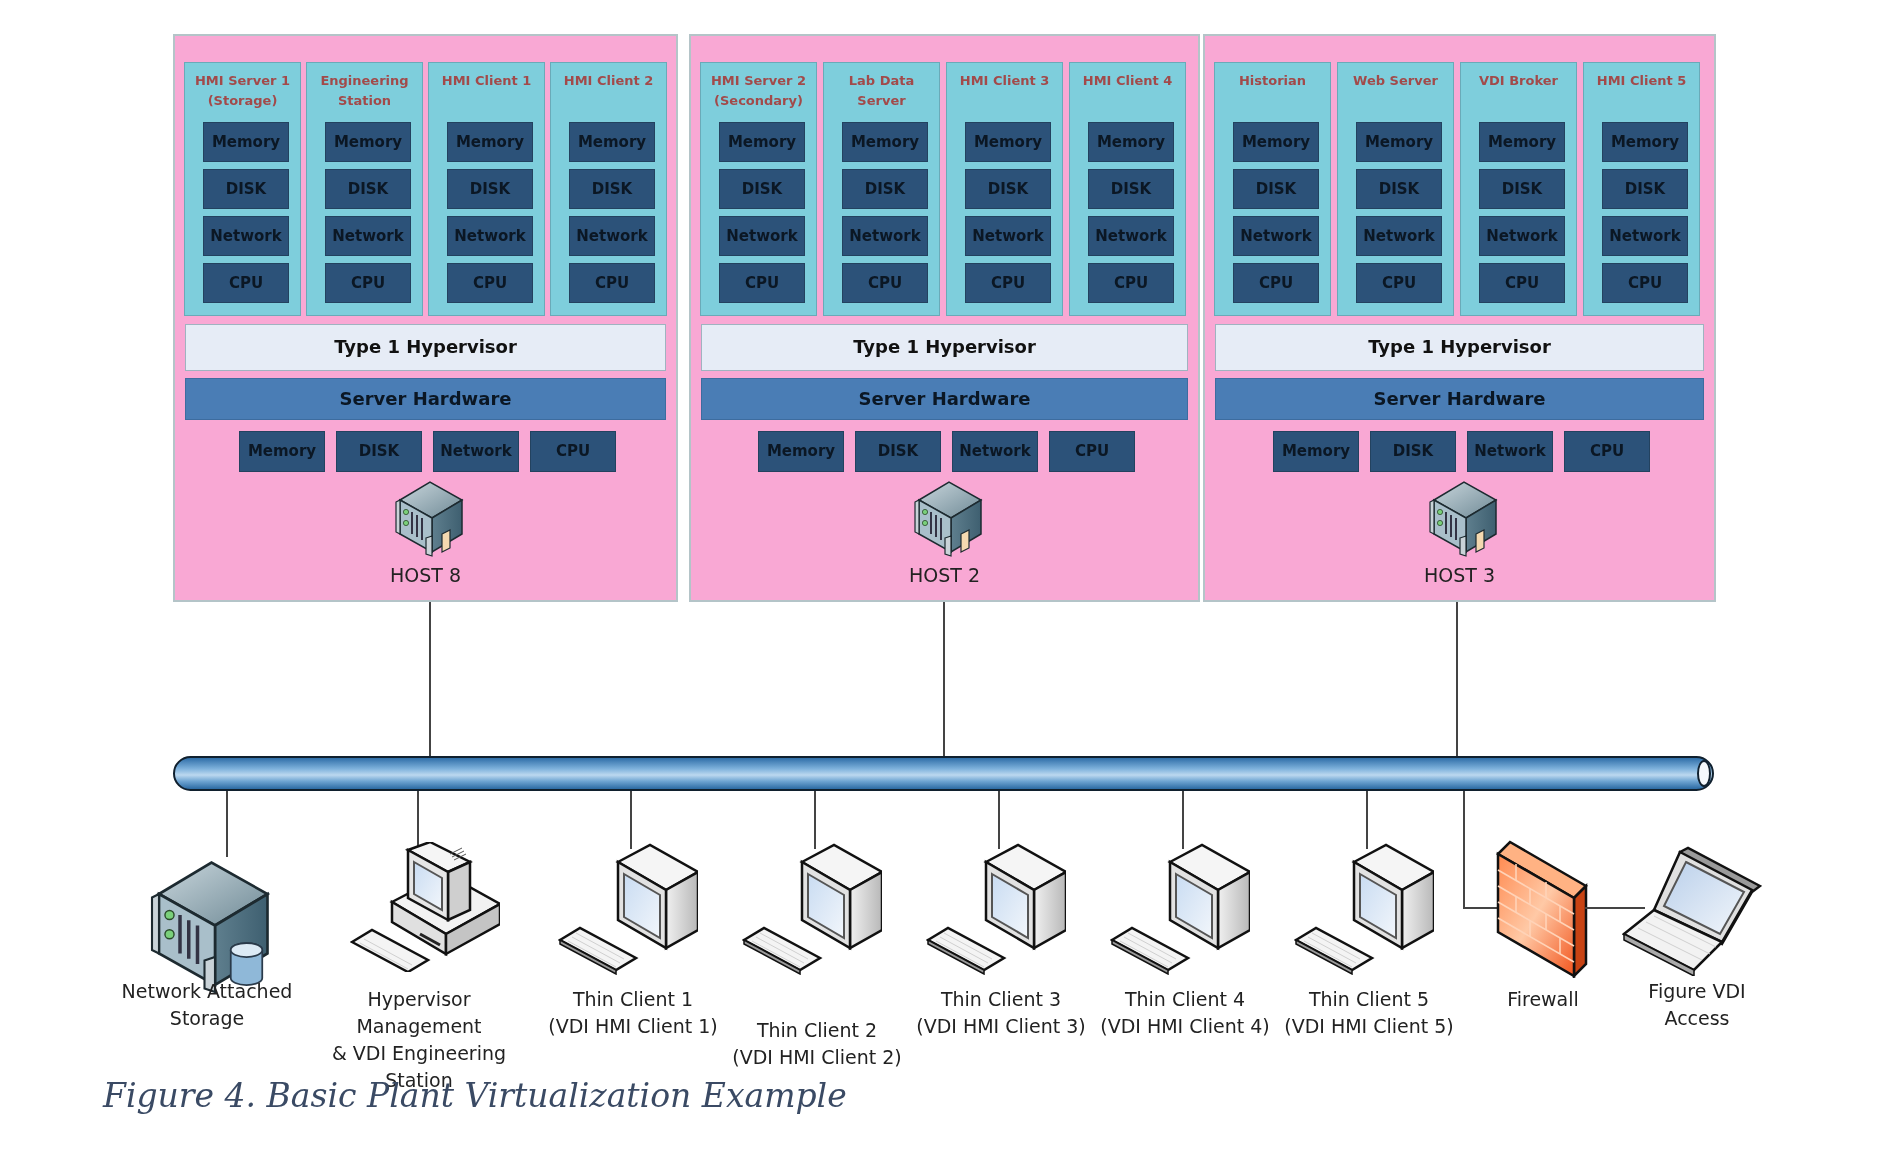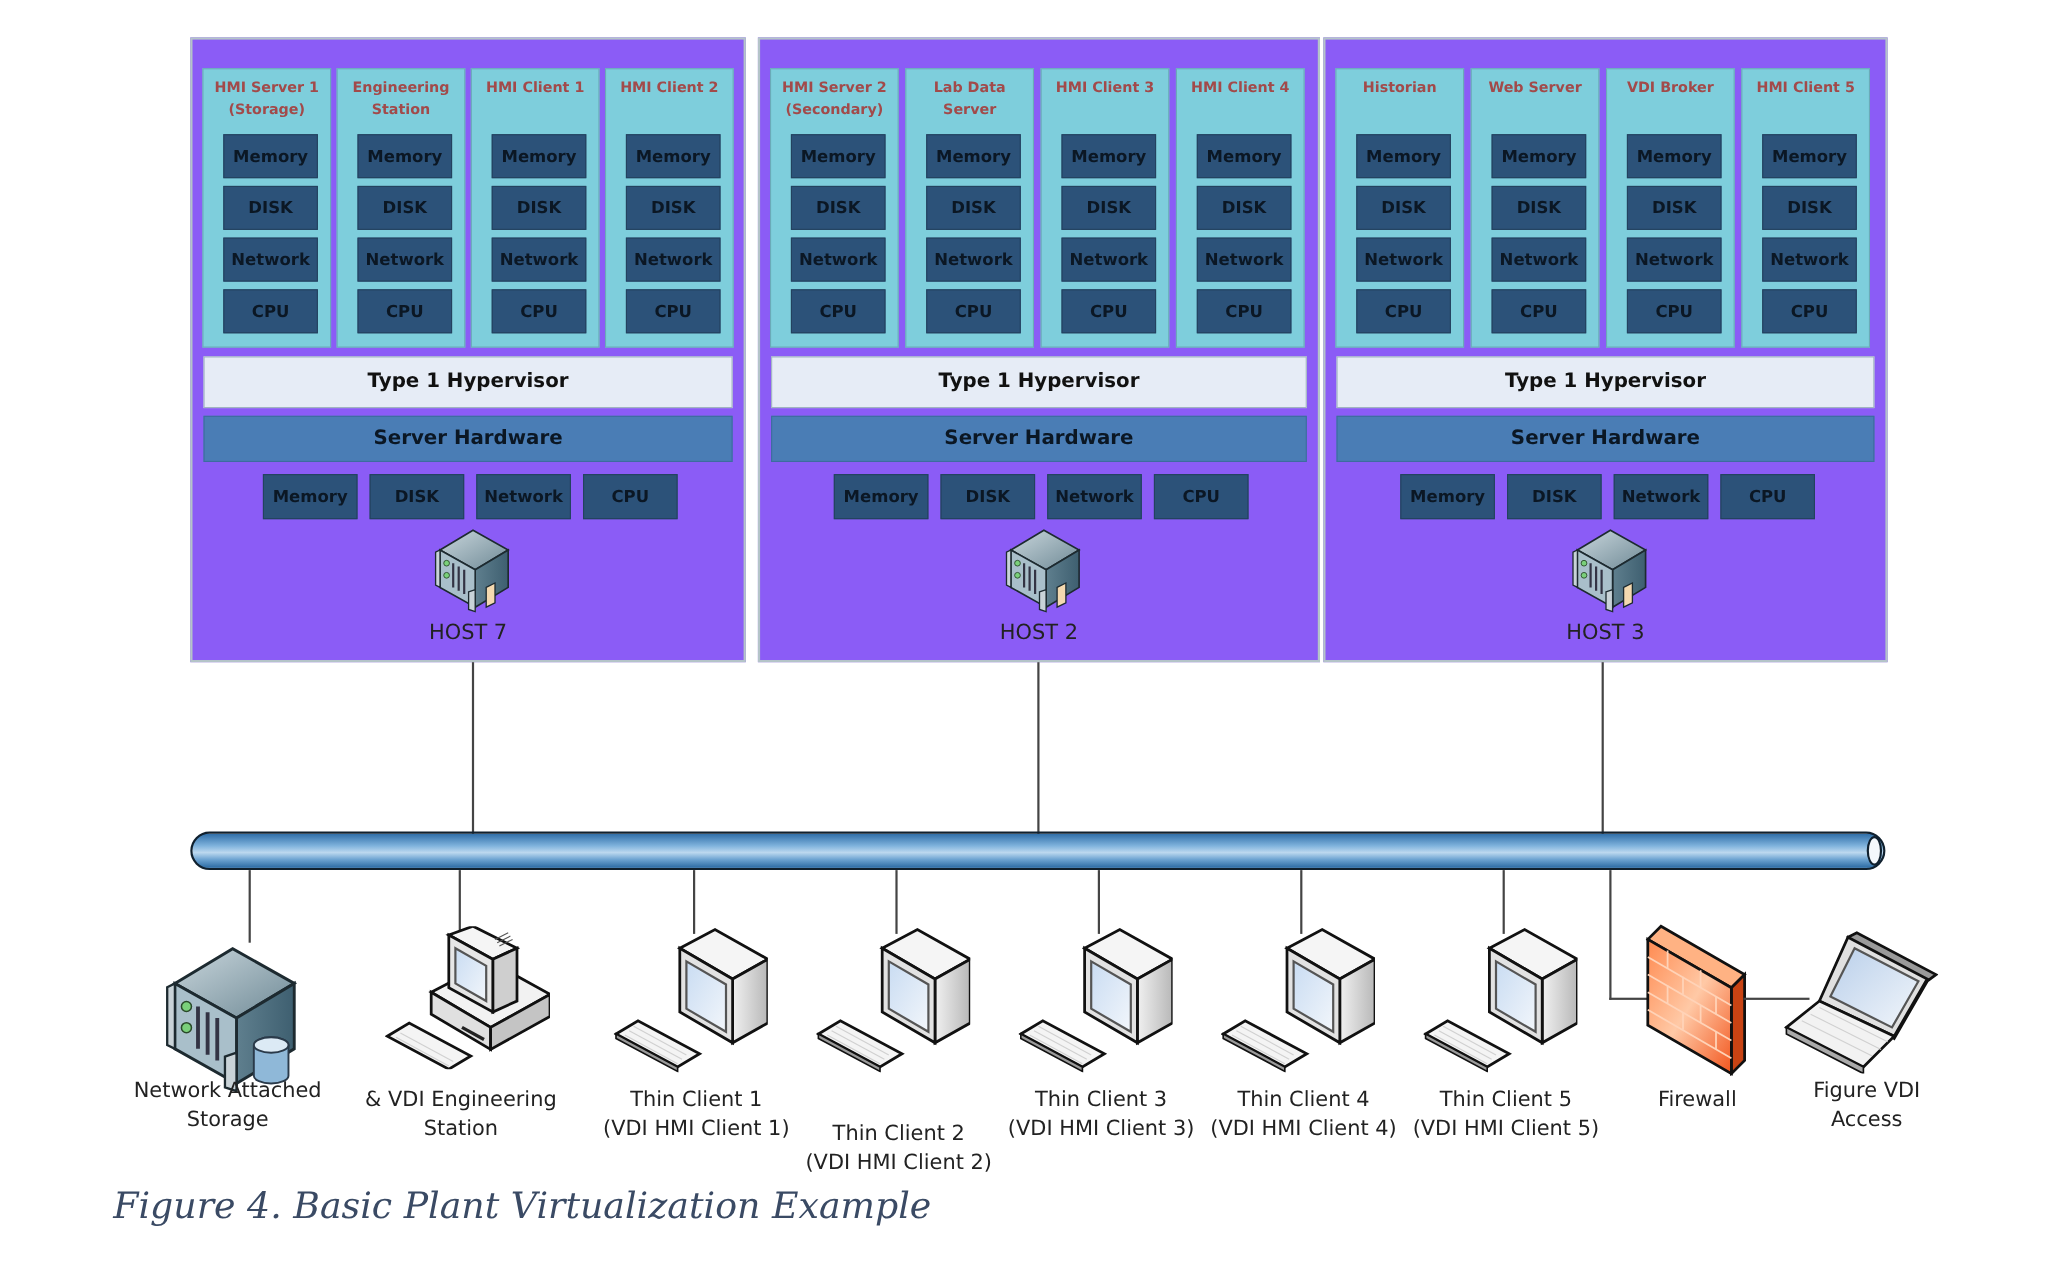--- a/index.html
+++ b/index.html
@@ -1,18 +1,18 @@
 <!DOCTYPE html>
 <html><head>
 <meta charset="utf-8">
 <style>
   html, body { margin:0; padding:0; background:#ffffff; }
   body { width:1878px; height:1160px; position:relative; overflow:hidden;
          font-family:"DejaVu Sans", "Liberation Sans", sans-serif; }
-  .host { position:absolute; top:34px; height:568px; background:#8b5cf6;
+  .host { position:absolute; top:34px; height:568px; background:#f9a8d4;
           border:2px solid #b4c4c8; box-sizing:border-box; }
   .vm { position:absolute; top:26px; width:117px; height:254px; background:#7ecedc;
         border:1.5px solid #6aaab8; box-sizing:border-box; }
   .vm-title { position:absolute; left:0; right:0; top:8px; text-align:center;
               color:#a24a4a; font-size:13px; font-weight:bold; line-height:20px; }
   .res { position:absolute; left:18px; width:86px; height:40px; background:#2c5279;
          border:1px solid #23425f; box-sizing:border-box; color:#0b1724;
          font-weight:bold; font-size:15px; text-align:center; line-height:38px; }
   .hyp { position:absolute; left:10px; right:10px; top:288px; height:47px;
          background:#e6ecf6; border:1.5px solid #9fb3c0; box-sizing:border-box;
@@ -105,21 +105,21 @@
       <polygon points="12,24 44,42 44,76 12,58" fill="#a9bfca" stroke="#1d2a30" stroke-width="1.5"></polygon>
       <circle cx="18" cy="36" r="2.6" fill="#7ad07a" stroke="#2a4a2a" stroke-width="0.8"></circle>
       <circle cx="18" cy="47" r="2.6" fill="#7ad07a" stroke="#2a4a2a" stroke-width="0.8"></circle>
       <line x1="24" y1="36" x2="24" y2="58" stroke="#334" stroke-width="2"></line>
       <line x1="29" y1="39" x2="29" y2="61" stroke="#334" stroke-width="2"></line>
       <line x1="34" y1="42" x2="34" y2="64" stroke="#334" stroke-width="2"></line>
       <path d="M8,26 L12,24 L12,58 L8,56 Z" fill="#c9d3d8" stroke="#1d2a30" stroke-width="1.2"></path>
       <path d="M38,62 L44,60 L44,80 L38,78 Z" fill="#c9d3d8" stroke="#1d2a30" stroke-width="1.2"></path>
       <polygon points="54,58 62,54 62,72 54,76" fill="#f4d9b0" stroke="#1d2a30" stroke-width="1.2"></polygon>
     </svg></div>
-      <div class="host-label">HOST 7</div>
+      <div class="host-label">HOST 8</div>
     </div>
     <div class="host" style="left: 689px; width: 511px;">
       <div class="vm" style="left: 9px;">
         <div class="vm-title">
           <div>HMI Server 2</div>
           <div>(Secondary)</div>
         </div>
         <div class="res" style="top: 59px;">Memory</div>
         <div class="res" style="top: 106px;">DISK</div>
         <div class="res" style="top: 153px;">Network</div>
@@ -319,20 +319,21 @@
           <line x1="102" y1="15" x2="114" y2="9"></line>
           <line x1="104" y1="18" x2="116" y2="12"></line>
         </g>
     <polygon points="2,100 22,88 78,118 58,130" fill="#f4f4f4" stroke="#111" stroke-width="2.5"></polygon>
     <g stroke="#d0d0d0" stroke-width="1">
       <line x1="14" y1="97" x2="62" y2="123"></line>
           <line x1="10" y1="101" x2="58" y2="127"></line>
     </g>
   </svg></div>
     <div class="dev-label" style="left: 419px; top: 986px;">
+      <div>Hypervisor Management</div>
       <div>&amp; VDI Engineering</div>
       <div>Station</div>
     </div>
     <div class="line" style="left: 630px; top: 791px; width: 2px; height: 58px;"></div>
     <div class="device" style="left: 558px; top: 840px; width: 140px; height: 135px;"><svg viewBox="0 0 140 135" width="140" height="135">
     <defs>
           <linearGradient id="tcScr" x1="0" y1="0" x2="1" y2="1">
       <stop offset="0" stop-color="#c9dcf2"></stop>
             <stop offset="1" stop-color="#f2f6fb"></stop>
           </linearGradient>

